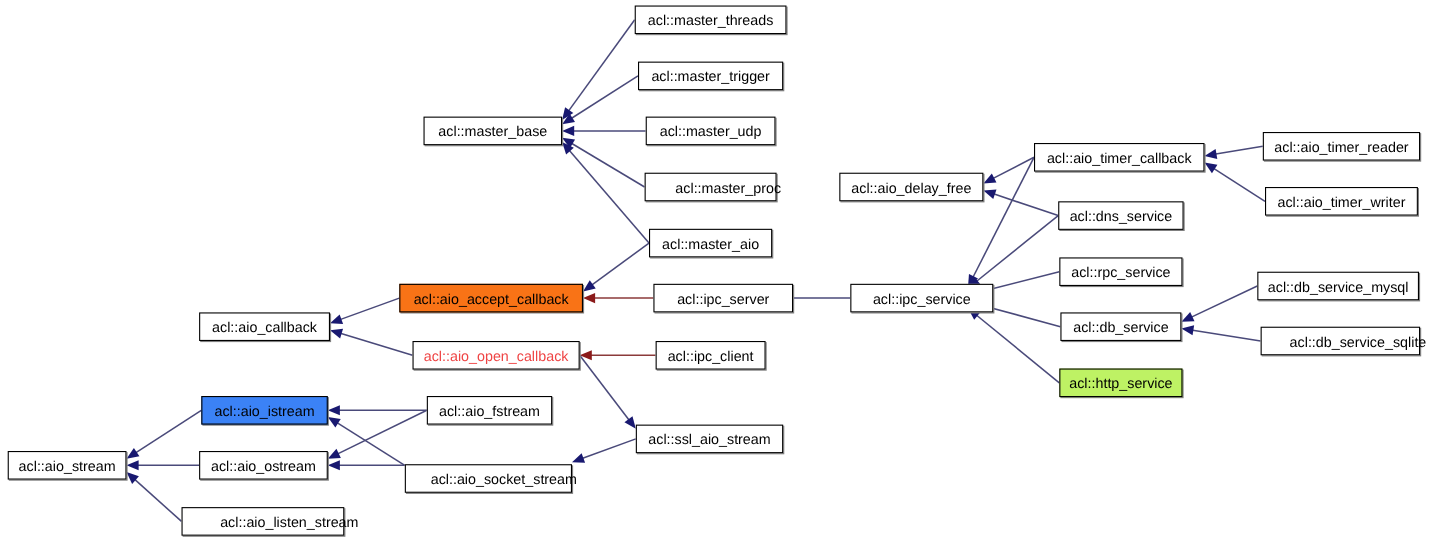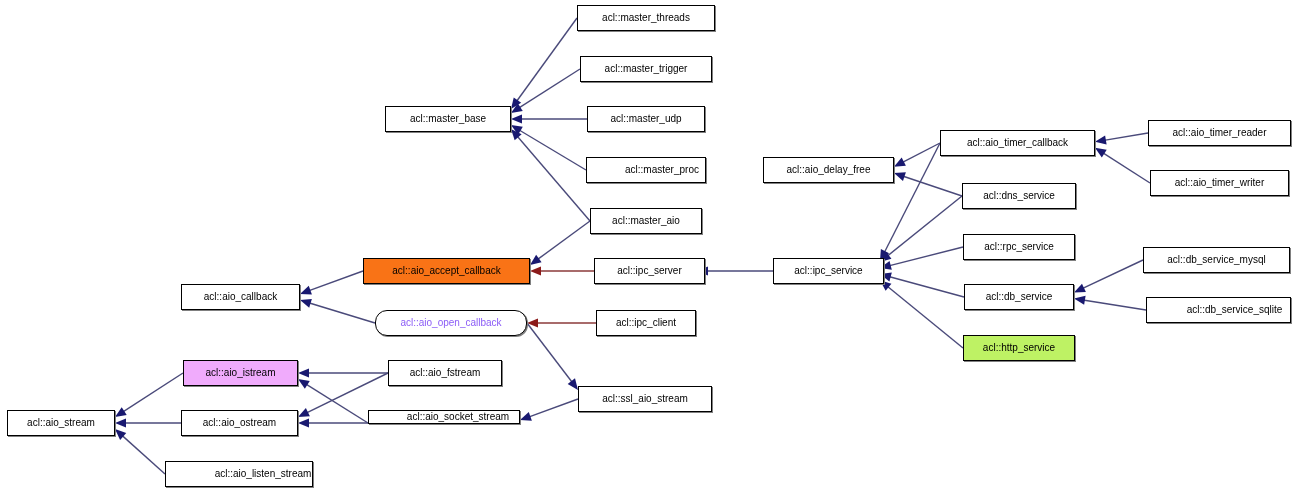--- a/index.html
+++ b/index.html
@@ -24,21 +24,21 @@
   }
   .node {
     position: absolute;
     box-sizing: border-box;
     background: #ffffff;
     border: 1px solid #000000;
     box-shadow: 1px 1px 0 0 #808080;
     display: flex;
     align-items: center;
     justify-content: center;
-    font-size: 10px;
+    font-size: 13px;
     color: #000000;
     line-height: 1;
     white-space: nowrap;
     cursor: pointer;
   }
   .node span {
     display: block;
     padding: 0 4px;
   }
 </style>
@@ -216,48 +216,48 @@
       </div>
       <div class="node" style="left: 963px; top: 335px; width: 112px; height: 26px; background: #bef264; border-color: rgb(0, 0, 0); box-shadow: rgb(128, 128, 128) 1px 1px 0px 0px; color: rgb(0, 0, 0);">
         <span>acl::http_service</span>
       </div>
       <div class="node" style="left: 1143px; top: 247px; width: 147px; height: 26px; background: rgb(255, 255, 255); border-color: rgb(0, 0, 0); box-shadow: rgb(128, 128, 128) 1px 1px 0px 0px; color: rgb(0, 0, 0);">
         <span>acl::db_service_mysql</span>
       </div>
       <div class="node" style="left: 1146px; top: 297px; width: 145px; height: 26px; background: rgb(255, 255, 255); border-color: rgb(0, 0, 0); box-shadow: rgb(128, 128, 128) 1px 1px 0px 0px; color: rgb(0, 0, 0); padding-left: 32px;">
         <span>acl::db_service_sqlite</span>
       </div>
-      <div class="node" style="left: 773px; top: 258px; width: 111px; height: 26px; background: rgb(255, 255, 255); border-color: rgb(0, 0, 0); box-shadow: rgb(128, 128, 128) 1px 1px 0px 0px; color: rgb(0, 0, 0);">
+      <div class="node" style="left: 773px; top: 258px; width: 130px; height: 26px; background: rgb(255, 255, 255); border-color: rgb(0, 0, 0); box-shadow: rgb(128, 128, 128) 1px 1px 0px 0px; color: rgb(0, 0, 0);">
         <span>acl::ipc_service</span>
       </div>
-      <div class="node" style="left: 594px; top: 258px; width: 111px; height: 26px; background: rgb(255, 255, 255); border-color: rgb(0, 0, 0); box-shadow: rgb(128, 128, 128) 1px 1px 0px 0px; color: rgb(0, 0, 0);">
+      <div class="node" style="left: 594px; top: 258px; width: 127px; height: 26px; background: rgb(255, 255, 255); border-color: rgb(0, 0, 0); box-shadow: rgb(128, 128, 128) 1px 1px 0px 0px; color: rgb(0, 0, 0);">
         <span>acl::ipc_server</span>
       </div>
       <div class="node" style="left: 596px; top: 310px; width: 100px; height: 26px; background: rgb(255, 255, 255); border-color: rgb(0, 0, 0); box-shadow: rgb(128, 128, 128) 1px 1px 0px 0px; color: rgb(0, 0, 0);">
         <span>acl::ipc_client</span>
       </div>
       <div class="node" style="left: 363px; top: 258px; width: 167px; height: 26px; background: #f97316; border-color: rgb(0, 0, 0); box-shadow: rgb(128, 128, 128) 1px 1px 0px 0px; color: rgb(0, 0, 0);">
         <span>acl::aio_accept_callback</span>
       </div>
-      <div class="node" style="left: 375px; top: 310px; width: 152px; height: 26px; background: rgb(255, 255, 255); border-color: rgb(0, 0, 0); box-shadow: rgb(128, 128, 128) 1px 1px 0px 0px; color: #8b5cf6; border-radius: 12px;">
+      <div class="node" style="left: 375px; top: 310px; width: 152px; height: 26px; background: rgb(255, 255, 255); border-color: rgb(0, 0, 0); box-shadow: rgb(128, 128, 128) 1px 1px 0px 0px; color: #ef4444;">
         <span>acl::aio_open_callback</span>
       </div>
       <div class="node" style="left: 181px; top: 284px; width: 119px; height: 26px; background: rgb(255, 255, 255); border-color: rgb(0, 0, 0); box-shadow: rgb(128, 128, 128) 1px 1px 0px 0px; color: rgb(0, 0, 0);">
         <span>acl::aio_callback</span>
       </div>
-      <div class="node" style="left: 183px; top: 360px; width: 115px; height: 26px; background: #f0abfc; border-color: rgb(0, 0, 0); box-shadow: rgb(128, 128, 128) 1px 1px 0px 0px; color: rgb(0, 0, 0);">
+      <div class="node" style="left: 183px; top: 360px; width: 115px; height: 26px; background: #3b82f6; border-color: rgb(0, 0, 0); box-shadow: rgb(128, 128, 128) 1px 1px 0px 0px; color: rgb(0, 0, 0);">
         <span>acl::aio_istream</span>
       </div>
       <div class="node" style="left: 388px; top: 360px; width: 114px; height: 26px; background: rgb(255, 255, 255); border-color: rgb(0, 0, 0); box-shadow: rgb(128, 128, 128) 1px 1px 0px 0px; color: rgb(0, 0, 0);">
         <span>acl::aio_fstream</span>
       </div>
       <div class="node" style="left: 181px; top: 410px; width: 117px; height: 26px; background: rgb(255, 255, 255); border-color: rgb(0, 0, 0); box-shadow: rgb(128, 128, 128) 1px 1px 0px 0px; color: rgb(0, 0, 0);">
         <span>acl::aio_ostream</span>
       </div>
-      <div class="node" style="left: 368px; top: 410px; width: 152px; height: 14px; background: rgb(255, 255, 255); border-color: rgb(0, 0, 0); box-shadow: rgb(128, 128, 128) 1px 1px 0px 0px; color: rgb(0, 0, 0); padding-left: 28px;">
+      <div class="node" style="left: 368px; top: 422px; width: 152px; height: 26px; background: rgb(255, 255, 255); border-color: rgb(0, 0, 0); box-shadow: rgb(128, 128, 128) 1px 1px 0px 0px; color: rgb(0, 0, 0); padding-left: 28px;">
         <span>acl::aio_socket_stream</span>
       </div>
       <div class="node" style="left: 578px; top: 386px; width: 134px; height: 26px; background: rgb(255, 255, 255); border-color: rgb(0, 0, 0); box-shadow: rgb(128, 128, 128) 1px 1px 0px 0px; color: rgb(0, 0, 0);">
         <span>acl::ssl_aio_stream</span>
       </div>
       <div class="node" style="left: 7px; top: 410px; width: 108px; height: 26px; background: rgb(255, 255, 255); border-color: rgb(0, 0, 0); box-shadow: rgb(128, 128, 128) 1px 1px 0px 0px; color: rgb(0, 0, 0);">
         <span>acl::aio_stream</span>
       </div>
       <div class="node" style="left: 165px; top: 461px; width: 148px; height: 26px; background: rgb(255, 255, 255); border-color: rgb(0, 0, 0); box-shadow: rgb(128, 128, 128) 1px 1px 0px 0px; color: rgb(0, 0, 0); padding-left: 48px;">
         <span>acl::aio_listen_stream</span>

